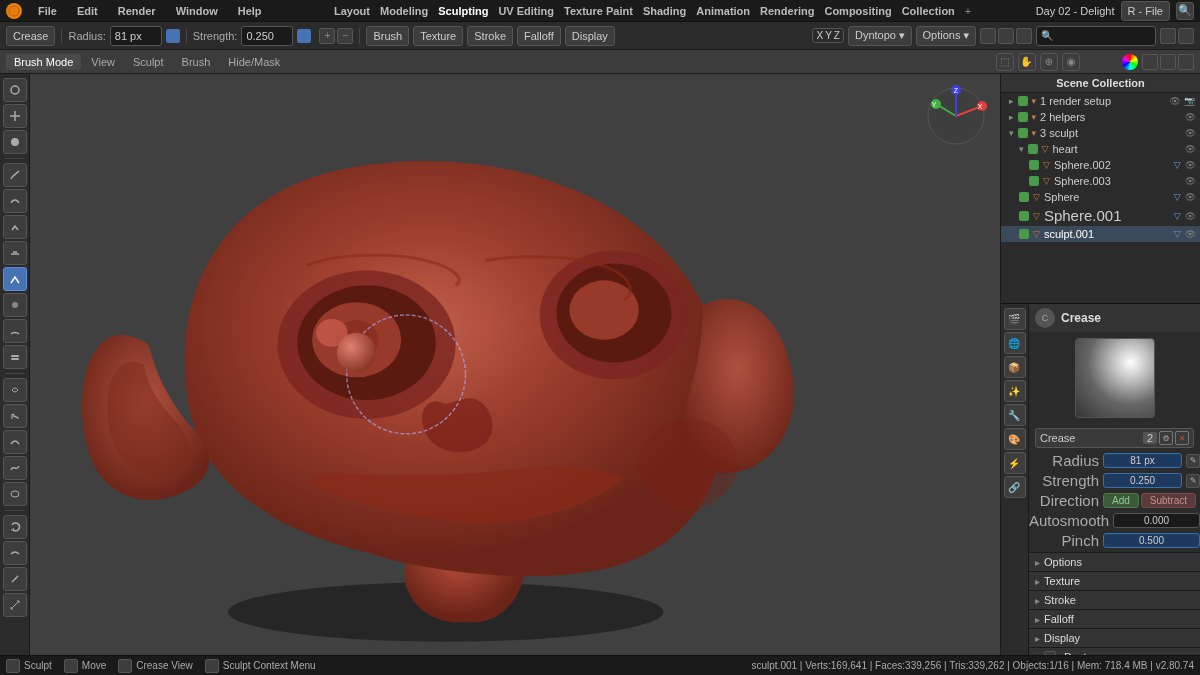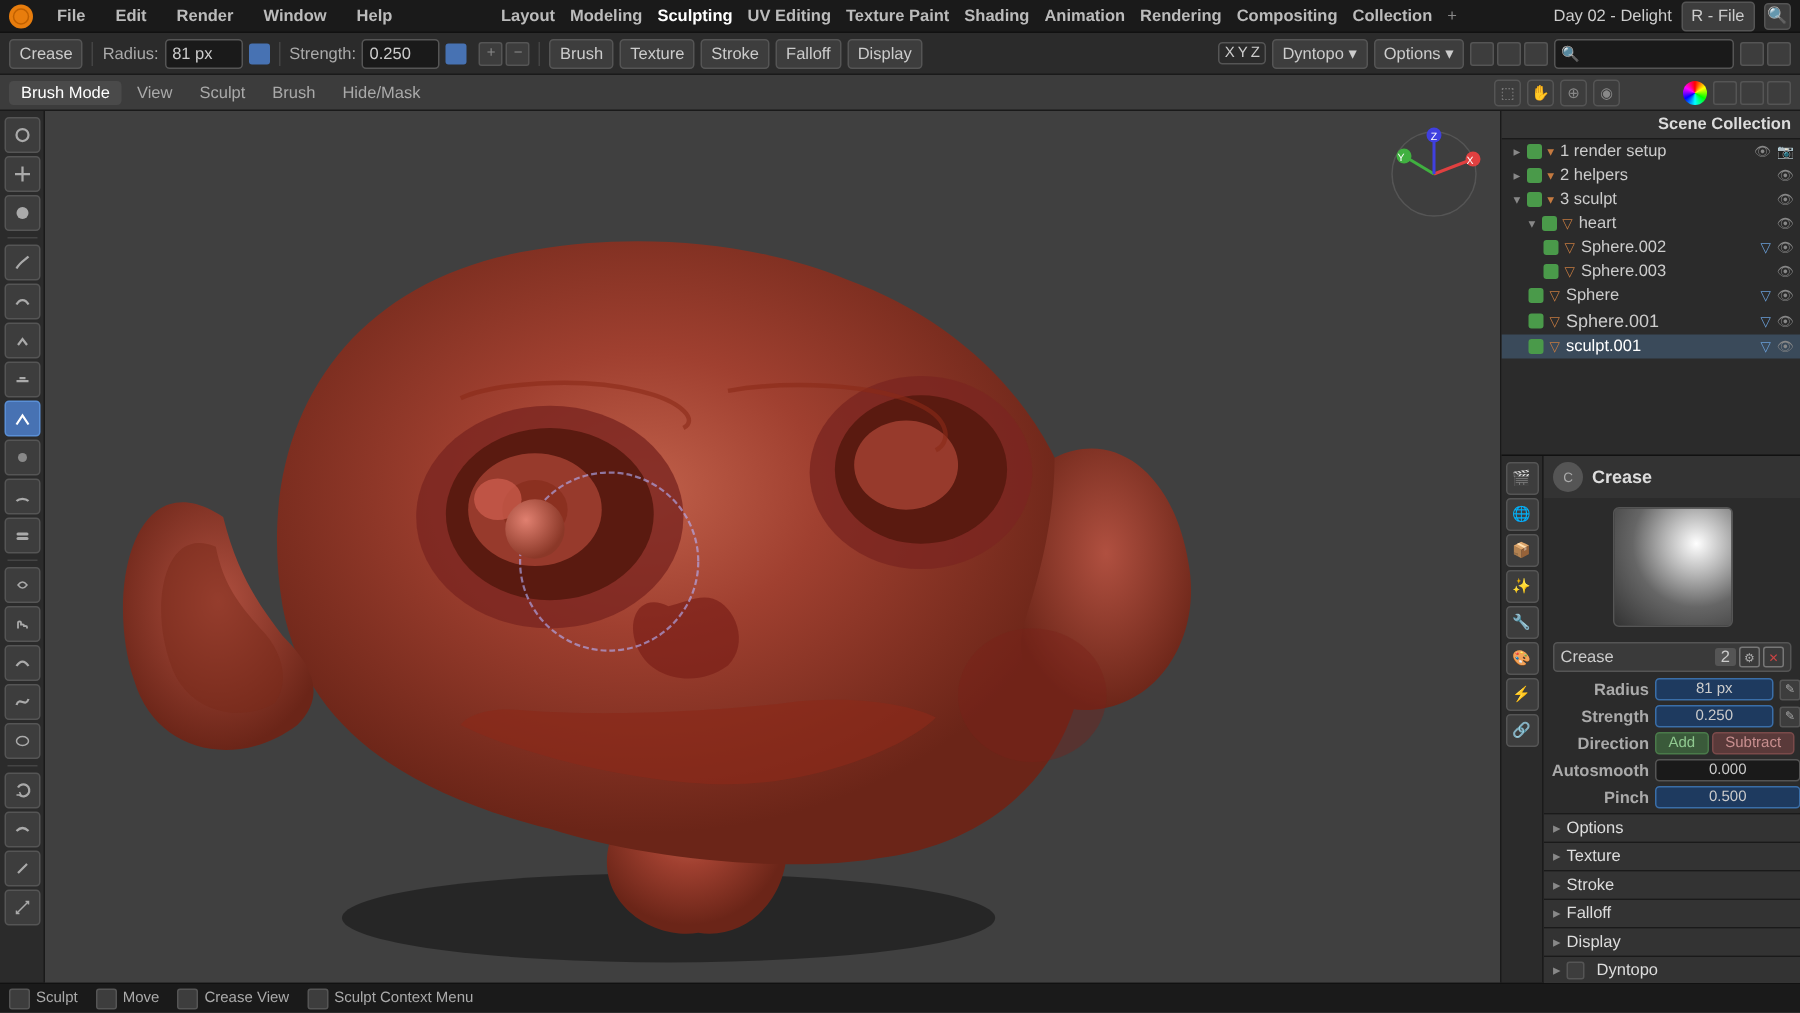--- a/index.html
+++ b/index.html
@@ -62,21 +62,21 @@
     }
     .prop-icon { width: 22px; height: 22px; background: #3d3d3d; border: 1px solid #555; border-radius: 3px; cursor: pointer; display: flex; align-items: center; justify-content: center; color: #aaa; font-size: 10px; }
     .prop-icon.active { background: #4772b3; }
 
     #right-side { display: flex; flex-direction: row; height: 100%; }
     #prop-content { flex: 1; overflow-y: auto; }
 
     .prop-section { border-bottom: 1px solid #1a1a1a; }
     .prop-section-header { background: #333; padding: 3px 6px; font-size: 11px; color: #ddd; cursor: pointer; display: flex; align-items: center; gap: 4px; }
     .prop-row { display: flex; align-items: center; margin: 3px 0; gap: 4px; }
-    .prop-label { color: #aaa; font-size: 11px; min-width: 70px; text-align: right; font-weight: bold; }
+    .prop-label { color: #aaa; font-size: 15px; min-width: 70px; text-align: right; }
     .prop-value { background: #1a1a1a; border: 1px solid #555; color: #ccc; padding: 1px 4px; border-radius: 3px; font-size: 10px; flex: 1; text-align: center; }
     .prop-value.blue { background: #1e3a5f; border-color: #3a6ea8; }
 
     
     .brush-name-bar { display: flex; align-items: center; gap: 6px; padding: 4px 6px; background: #333; }
 
     
     .dir-row { display: flex; gap: 2px; }
     .dir-btn { padding: 1px 8px; border-radius: 3px; font-size: 10px; cursor: pointer; border: 1px solid #555; }
     .dir-btn.add { background: #3a5a3a; color: #8fc88f; border-color: #4a7a4a; }
@@ -402,21 +402,21 @@
         <line x1="32" y1="32" x2="32" y2="6" stroke="#4040e0" stroke-width="2"></line>
         <circle cx="32" cy="6" r="5" fill="#4040e0"></circle>
         <text x="32" y="9" font-size="7" fill="#fff" text-anchor="middle">Z</text>
       </svg>
     </div>
   </div>
 
   <div id="right-panel">
 
     <div id="top-right">
-      <div style="display:flex; align-items:center; justify-content:flex-end; padding:3px 6px; background:#333; border-bottom:1px solid #1a1a1a;">
+      <div style="display:flex; align-items:center; justify-content:center; padding:3px 6px; background:#333; border-bottom:1px solid #1a1a1a;">
         <span style="font-size:11px; color:#ddd; font-weight:bold;">Scene Collection</span>
       </div>
 
       <div class="collection-item" style="padding-left:8px;">
         <span class="caret">▸</span>
         <div class="check-box"></div>
         <span style="font-size:9px; color:#c47a40;">▾</span>
         <span style="font-size:11px; color:#ccc;">1 render setup</span>
         <span style="margin-left:auto; font-size:9px; color:#888;">👁</span>
         <span style="font-size:9px; color:#888;">📷</span>
@@ -463,21 +463,21 @@
         <div class="check-box"></div>
         <span style="font-size:9px; color:#c47a40;">▽</span>
         <span style="font-size:11px; color:#ccc;">Sphere</span>
         <span style="margin-left:auto; font-size:9px; color:#6a9fd8;">▽</span>
         <span style="font-size:9px; color:#888;">👁</span>
       </div>
 
       <div class="collection-item" style="padding-left:18px;">
         <div class="check-box"></div>
         <span style="font-size:9px; color:#c47a40;">▽</span>
-        <span style="font-size:12px; color:#ccc;">Sphere.001</span>
+        <span style="font-size:15px; color:#ccc;">Sphere.001</span>
         <span style="margin-left:auto; font-size:9px; color:#6a9fd8;">▽</span>
         <span style="font-size:9px; color:#888;">👁</span>
       </div>
 
       <div class="collection-item" style="padding-left:18px; background:#3a4a5a;">
         <div class="check-box"></div>
         <span style="font-size:9px; color:#c47a40;">▽</span>
         <span style="font-size:11px; color:#fff;">sculpt.001</span>
         <span style="margin-left:auto; font-size:9px; color:#6a9fd8;">▽</span>
         <span style="font-size:9px; color:#888;">👁</span>
@@ -603,13 +603,16 @@
     <span>Move</span>
   </div>
   <div class="status-item">
     <div style="width:14px; height:14px; background:#3d3d3d; border:1px solid #555; border-radius:2px; cursor:pointer;"></div>
     <span>Crease View</span>
   </div>
   <div class="status-item">
     <div style="width:14px; height:14px; background:#3d3d3d; border:1px solid #555; border-radius:2px; cursor:pointer;"></div>
     <span>Sculpt Context Menu</span>
   </div>
+  <div style="flex:1; text-align:right;">
+    <span>sculpt.001 | Verts:169,641 | Faces:339,256 | Tris:339,262 | Objects:1/16 | Mem: 718.4 MB | v2.80.74</span>
+  </div>
 </div>
 
 </body></html>

